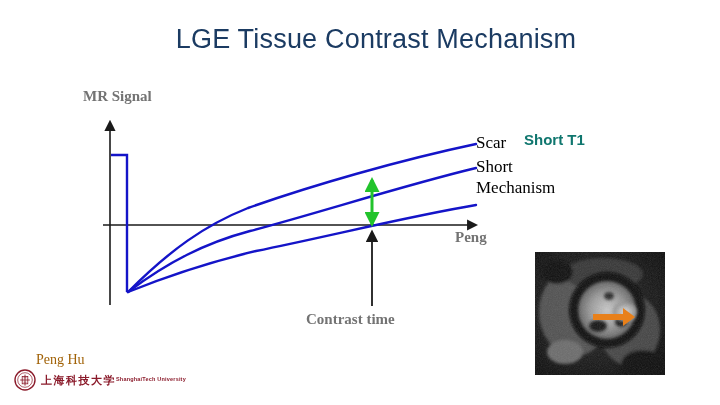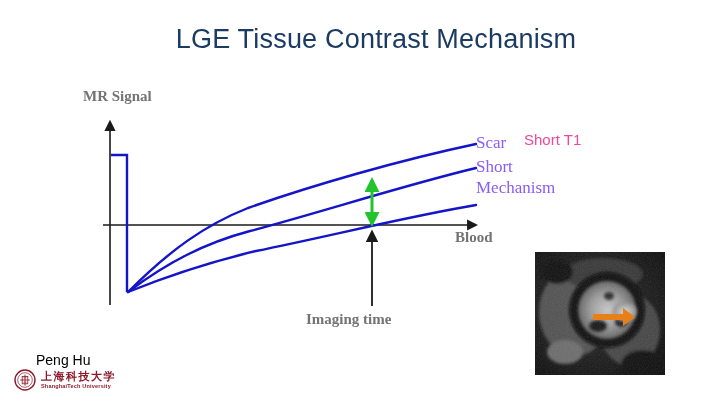--- a/index.html
+++ b/index.html
@@ -29,21 +29,21 @@
     white-space: nowrap;
   }
   .serif-bold {
     font-family: "Liberation Serif", serif;
     font-weight: bold;
     color: #737373;
   }
   .serif-plain {
     font-family: "Liberation Serif", serif;
     font-weight: normal;
-    color: #8b5cf6;
+    color: #000000;
   }
   #y-axis-label {
     position: absolute;
     left: 83px;
     top: 88px;
     font-size: 15px;
     white-space: nowrap;
   }
   #x-axis-label {
     position: absolute;
@@ -66,22 +66,22 @@
   }
   #label-scar  { left: 476px; top: 133px; }
   #label-blood { left: 476px; top: 157px; }
   #label-myo   { left: 476px; top: 178px; }
   #short-t1-label {
     position: absolute;
     left: 524px;
     top: 131px;
     font-family: "Liberation Sans", sans-serif;
     font-size: 15px;
-    font-weight: 400;
-    color: #ec4899;
+    font-weight: 700;
+    color: #0f766e;
     white-space: nowrap;
   }
   #plot-svg {
     position: absolute;
     left: 0;
     top: 0;
   }
   #mri-panel {
     position: absolute;
     left: 535px;
@@ -89,38 +89,38 @@
     width: 130px;
     height: 123px;
     overflow: hidden;
     background: #0a0a0a;
   }
   #mri-svg { display: block; }
   #footer-name {
     position: absolute;
     left: 36px;
     top: 352px;
-    font-family: Liberation Sans, sans-serif;
+    font-family: Liberation Serif, serif;
     font-size: 14px;
     font-weight: 400;
-    color: #000000;
+    color: #a16207;
     white-space: nowrap;
   }
   #logo-block {
     position: absolute;
     left: 14px;
     top: 369px;
     display: flex;
     align-items: center;
     gap: 5px;
   }
   #logo-seal { display: block; }
   #logo-text {
     display: flex;
-    flex-direction: column;
+    flex-direction: row;
     line-height: 1;
   }
   #logo-cn {
     font-family: "Liberation Serif", serif;
     font-size: 11px;
     font-weight: bold;
     color: #8b1b2b;
     letter-spacing: 1.5px;
     white-space: nowrap;
   }
@@ -135,22 +135,22 @@
   }
 </style>
 </head>
 <body>
 
 <div id="slide">
 
   <div id="slide-title">LGE Tissue Contrast Mechanism</div>
 
   <div id="y-axis-label" class="serif-bold">MR Signal</div>
-  <div id="x-axis-label" class="serif-bold">Blood</div>
-  <div id="imaging-time-label" class="serif-bold">Imaging time</div>
+  <div id="x-axis-label" class="serif-bold">Peng</div>
+  <div id="imaging-time-label" class="serif-bold">Contrast time</div>
 
   <div id="label-scar" class="curve-label serif-plain">Scar</div>
   <div id="label-blood" class="curve-label serif-plain">Short</div>
   <div id="label-myo" class="curve-label serif-plain">Mechanism</div>
 
   <div id="short-t1-label">Short T1</div>
 
   <svg id="plot-svg" width="720" height="405">
     <defs>
       <marker id="blkArrow" viewBox="0 0 10 10" refX="8" refY="5" markerWidth="7" markerHeight="7" orient="auto-start-reverse">

